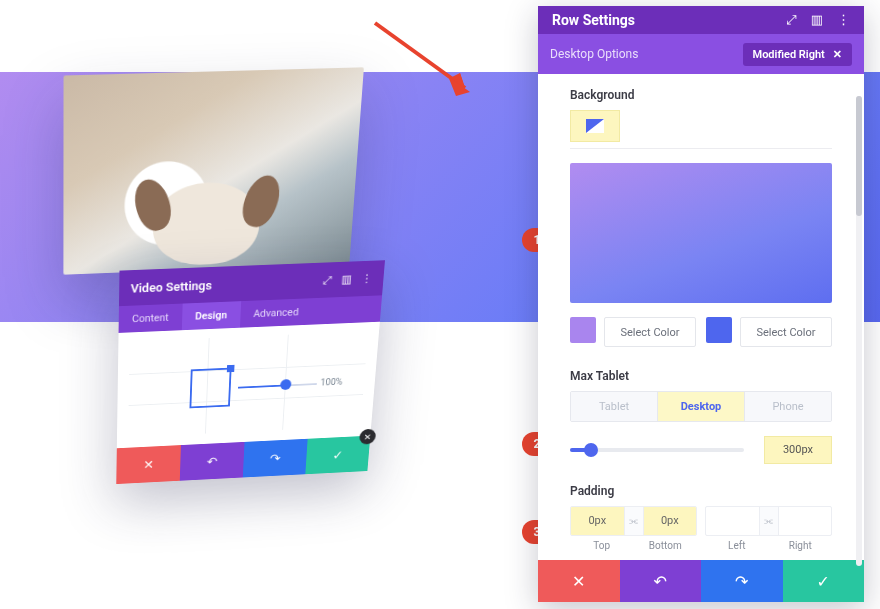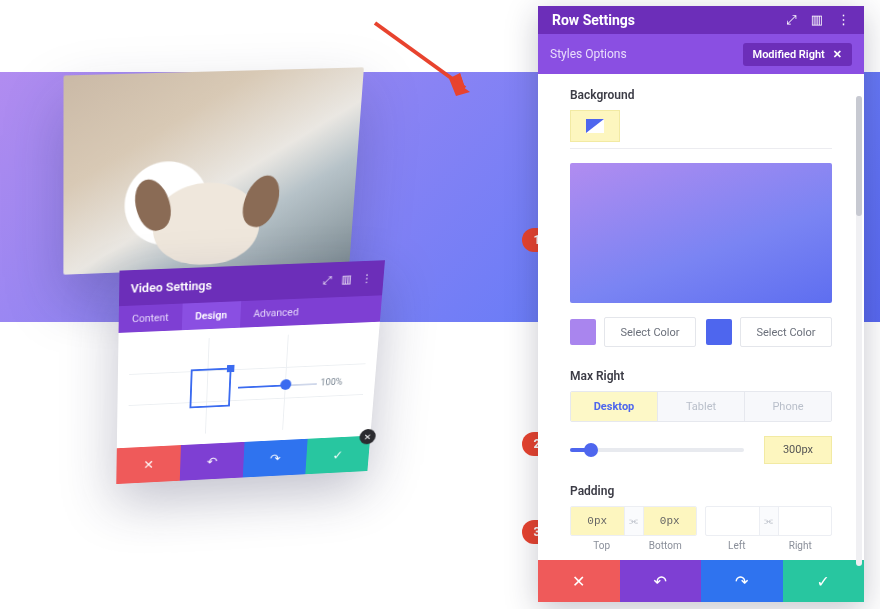--- a/index.html
+++ b/index.html
@@ -83,38 +83,38 @@
   .p-head-icons{display:flex;gap:14px;font-size:13px;}
   .p-sub{height:40px;background:#8a4fe2;display:flex;align-items:center;justify-content:space-between;padding:0 12px;color:#e9ddfb;font-size:12px;}
   .badge{background:#6c2eb9;color:#fff;padding:5px 10px;border-radius:3px;font-size:11px;font-weight:600;display:flex;gap:8px;align-items:center;}
   .p-body{flex:1;overflow:auto;padding:14px 32px 8px;position:relative;}
   .label{font-size:12px;color:#3c3c46;font-weight:600;margin-bottom:8px;display:block;}
   .bg-swatch{width:50px;height:32px;background:#fdf6bf;border:1px solid #f2eaa3;display:flex;align-items:center;justify-content:center;margin-bottom:6px;}
   .bg-swatch svg{width:18px;height:14px;}
   .thinline{height:1px;background:#ececf0;margin-bottom:14px;}
   .preview-grad{height:140px;border-radius:2px;background:linear-gradient(160deg,#b18cf0 0%, #7a84f3 60%, #5e6ef0 100%);margin-bottom:14px;}
   .color-row{display:flex;gap:10px;margin-bottom:22px;}
-  .color-cell{flex:1;display:flex;gap:8px;align-items:center;}
+  .color-cell{flex:1;display:flex;gap:8px;}
   .sw{width:26px;height:26px;border-radius:2px;}
   .sw.p{background:#a985ee;}
   .sw.b{background:#4e66ee;}
   .sel-btn{flex:1;height:30px;border:1px solid #e4e6eb;background:#fff;font-size:11px;color:#6a6f7a;border-radius:2px;}
   .devtabs{display:flex;border:1px solid #e6e8ee;border-radius:2px;overflow:hidden;margin-bottom:14px;}
   .devtab{flex:1;text-align:center;padding:8px 0;font-size:11px;color:#b9bfca;background:#f7f8fb;}
   .devtab.active{background:#fdf8c7;color:#4e66ee;font-weight:700;}
   .devtab + .devtab{border-left:1px solid #e6e8ee;}
   .slider-row{display:flex;align-items:center;gap:20px;margin-bottom:20px;}
   .track{position:relative;flex:1;height:4px;background:#e8eaef;border-radius:3px;}
   .fill{position:absolute;left:0;top:0;bottom:0;width:12%;background:#4e66ee;border-radius:3px;}
   .thumb{position:absolute;left:12%;top:50%;width:14px;height:14px;border-radius:50%;background:#4e66ee;transform:translate(-50%,-50%);}
   .valbox{width:68px;height:28px;background:#fdf6bf;border:1px solid #f2eaa3;text-align:center;font-size:11px;color:#555;line-height:26px;}
   .pad-row{display:flex;gap:8px;}
   .pad-pair{flex:1;display:flex;border:1px solid #eceef3;height:30px;align-items:stretch;border-radius:2px;overflow:hidden;}
   .pad-in{flex:1;font-size:11px;color:#666;text-align:center;line-height:28px;}
-  .pad-in.hl{background:#fdf6bf;font-family:Liberation Mono, monospace;}
+  .pad-in.hl{background:#fdf6bf;}
   .link-ic{width:20px;display:flex;align-items:center;justify-content:center;color:#b7bcc6;font-size:10px;background:#fafbfd;border-left:1px solid #eceef3;border-right:1px solid #eceef3;}
   .pad-labels{display:flex;gap:8px;margin-top:4px;}
   .pl{flex:1;display:flex;}
   .pl span{flex:1;text-align:center;font-size:10px;color:#8a8f9a;}
   .p-foot{display:flex;height:42px;}
   .pf{flex:1;display:flex;align-items:center;justify-content:center;color:#fff;}
   .pf.red{background:#ef5a5a}.pf.purple{background:#7e3fd3}.pf.blue{background:#2f73ef}.pf.teal{background:#28c6a0}
   .scrollbar{position:absolute;right:2px;top:90px;width:6px;height:470px;background:#f0f0f3;border-radius:3px;}
   .scrollthumb{position:absolute;left:0;top:0;width:6px;height:120px;background:#c7c9d1;border-radius:3px;}
 
@@ -194,21 +194,21 @@
 <div class="panel">
   <div class="p-head">
     <span class="p-title">Row Settings</span>
     <div class="p-head-icons">
       <span class="ic">⤢</span>
       <span class="ic">▥</span>
       <span class="ic">⋮</span>
     </div>
   </div>
   <div class="p-sub">
-    <span>Styles Options</span>
+    <span>Desktop Options</span>
     <span class="badge">
       <span>Modified Right</span>
       <span>✕</span>
     </span>
   </div>
 
   <div class="p-body">
     <span class="label">Background</span>
     <div class="bg-swatch">
       <svg viewBox="0 0 18 14">
@@ -224,24 +224,24 @@
       <div class="color-cell">
         <div class="sw p"></div>
         <button class="sel-btn">Select Color</button>
       </div>
       <div class="color-cell">
         <div class="sw b"></div>
         <button class="sel-btn">Select Color</button>
       </div>
     </div>
 
-    <span class="label">Max Right</span>
+    <span class="label">Max Tablet</span>
     <div class="devtabs">
+      <div class="devtab">Tablet</div>
       <div class="devtab active">Desktop</div>
-      <div class="devtab">Tablet</div>
       <div class="devtab">Phone</div>
     </div>
     <div class="slider-row">
       <div class="track">
         <div class="fill"></div>
         <div class="thumb"></div>
       </div>
       <div class="valbox">300px</div>
     </div>
 

